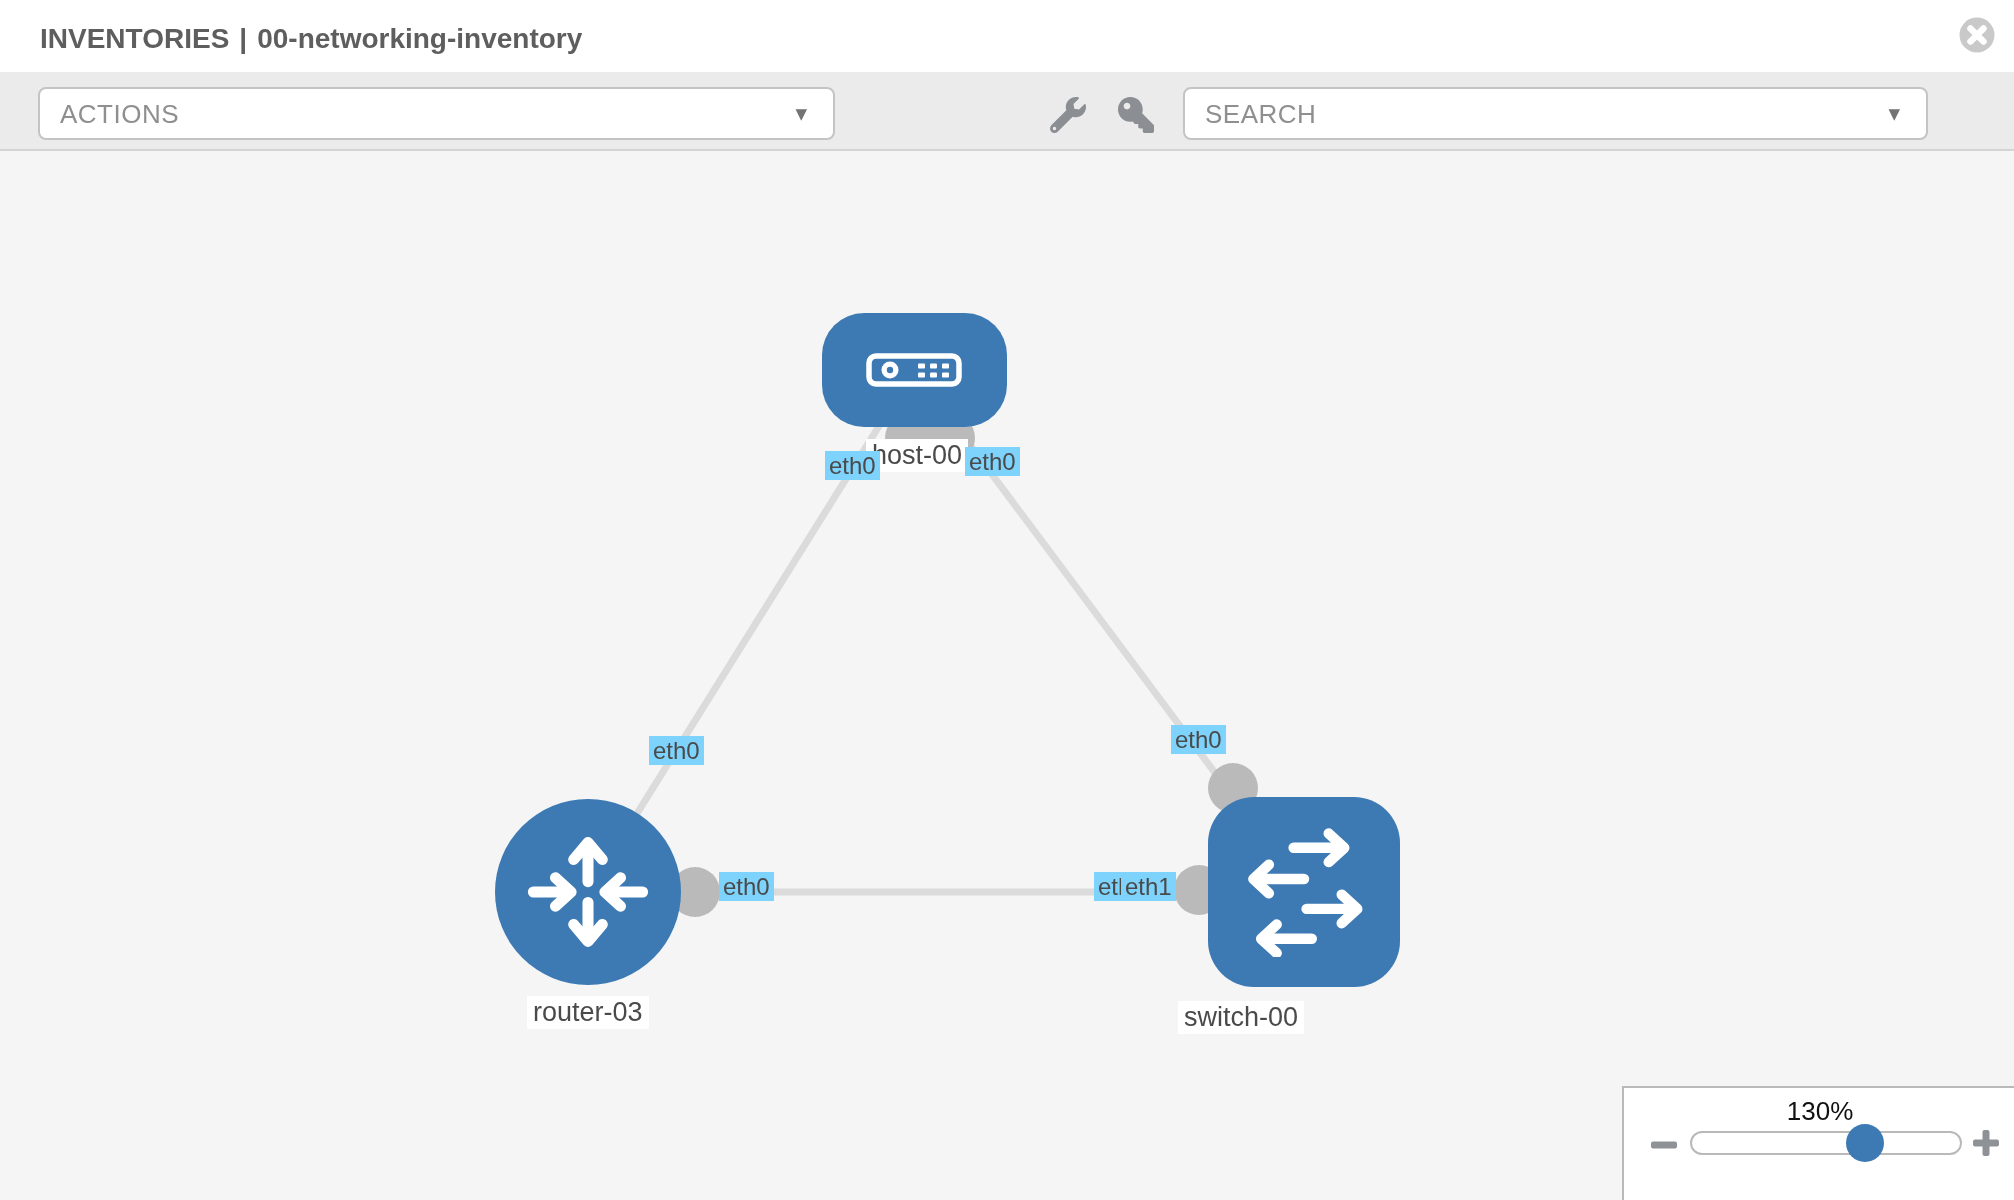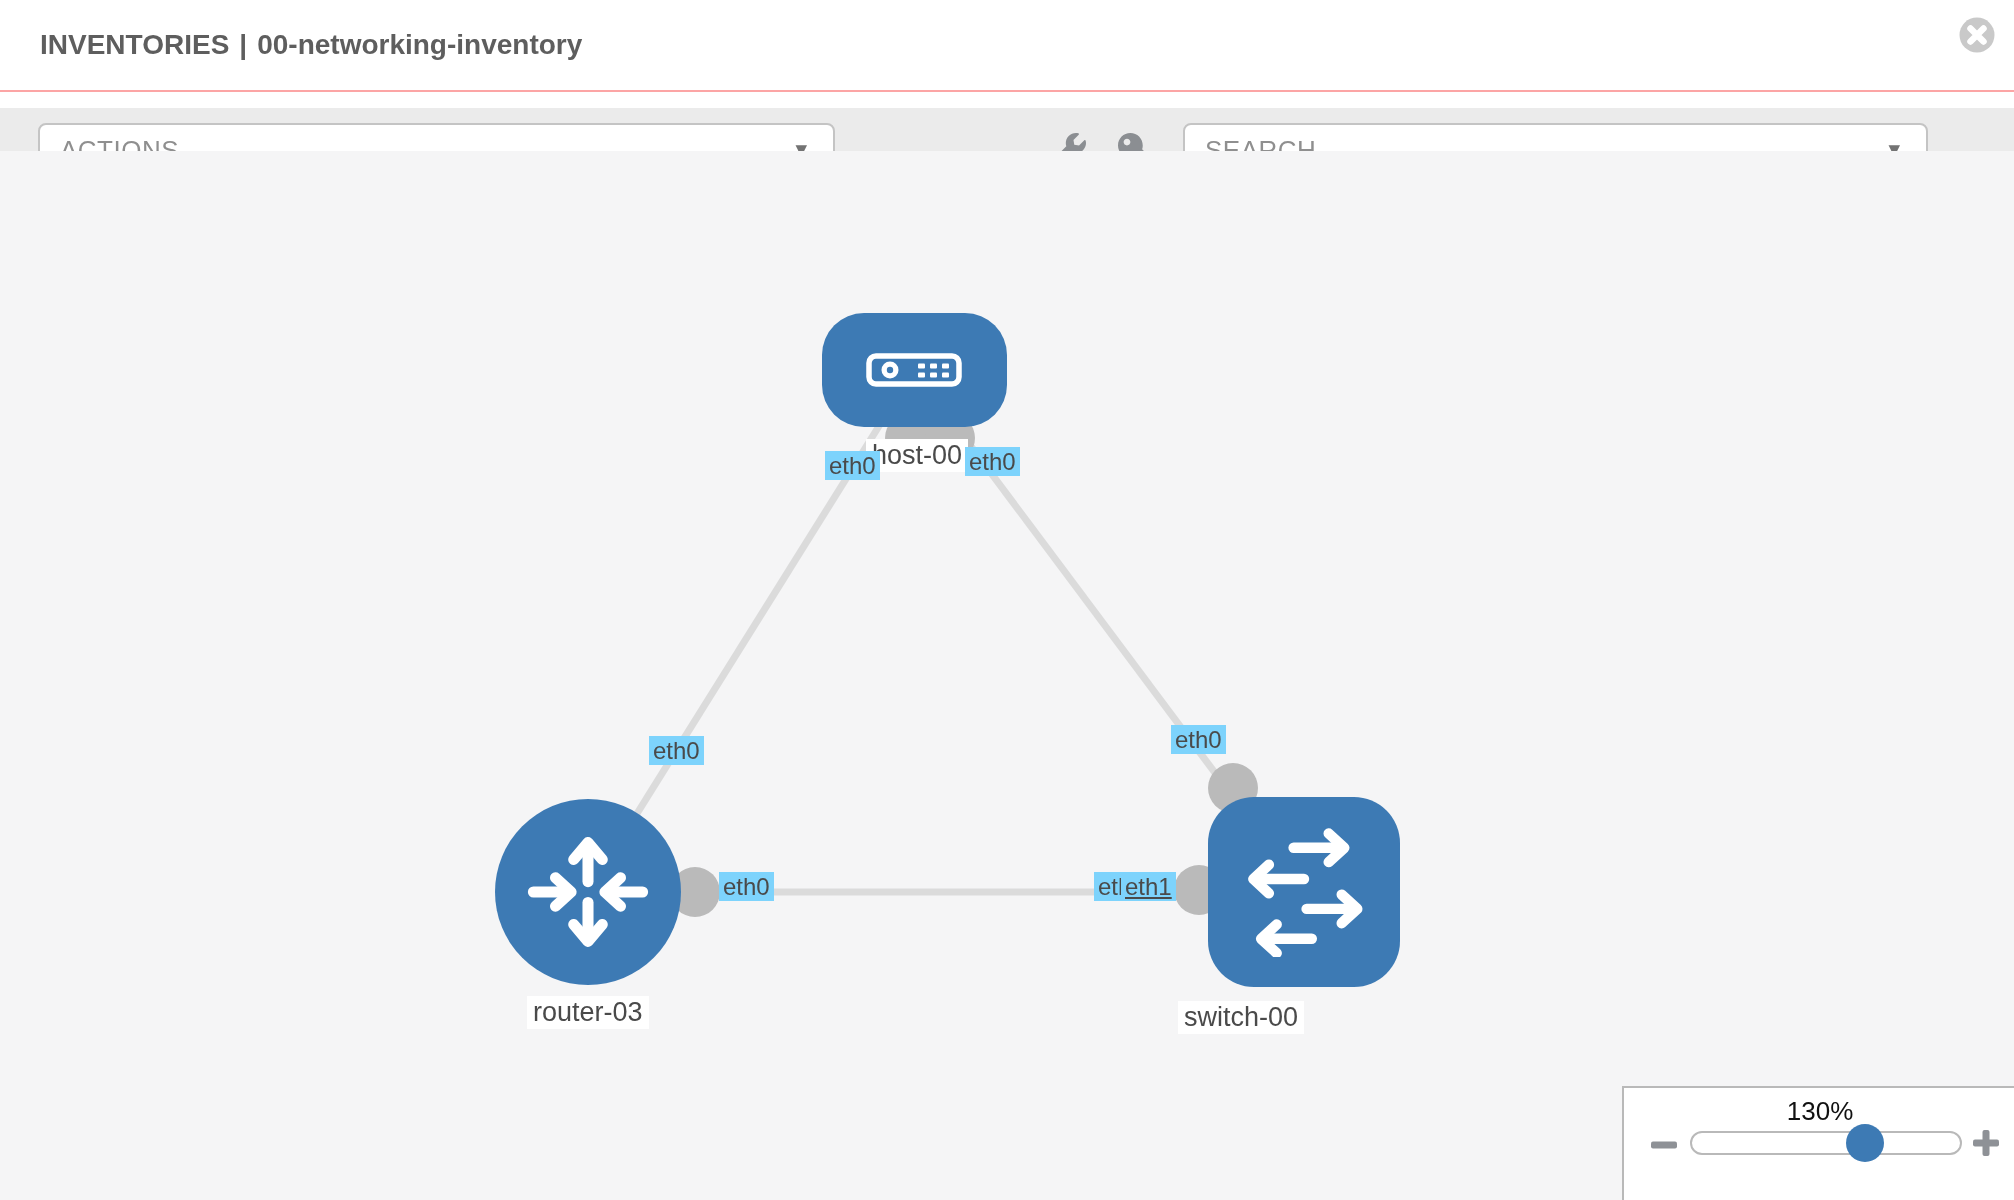--- a/index.html
+++ b/index.html
@@ -3,36 +3,36 @@
 <meta charset="utf-8">
 <style>
   html,body{margin:0;padding:0;}
   body{
     width:2014px;height:1200px;overflow:hidden;position:relative;
     background:#ffffff;
     font-family:"Liberation Sans","DejaVu Sans",sans-serif;
   }
   
   .titlebar{
-    position:absolute;left:0;top:0;width:2014px;height:92px;
-    background:#ffffff;border-bottom:2px solid #fca5a5;box-sizing:border-box;
+    position:absolute;left:0;top:0;width:2014px;height:80px;
+    background:#ffffff;border-bottom:2px solid #7f1d1d;box-sizing:border-box;
   }
   .page-title{
     position:absolute;left:40px;top:50%;transform:translateY(-50%);
     font-size:28px;font-weight:bold;color:#5e5e5e;white-space:nowrap;
   }
   .page-title .sep{padding:0 10px;}
   .close-btn{
     position:absolute;right:18px;top:16px;width:38px;height:38px;
     cursor:pointer;border:none;background:transparent;padding:0;
   }
   
   .toolbar{
     position:absolute;left:0;top:72px;width:2014px;height:79px;
-    background:#ebebeb;border-bottom:2px solid #d4d4d4;box-sizing:border-box;margin-top:36px;
+    background:#ebebeb;border-bottom:2px solid #d4d4d4;box-sizing:border-box;
   }
   .select{
     position:absolute;top:15px;height:53px;background:#ffffff;
     border:2px solid #c4c4c4;border-radius:8px;box-sizing:border-box;
     cursor:pointer;
   }
   .select .lbl{
     position:absolute;left:20px;top:50%;transform:translateY(-50%);
     font-size:26px;color:#8f8f8f;letter-spacing:0.5px;
   }
@@ -72,21 +72,21 @@
   .if-label{
     position:absolute;background:#7dd3fc;color:#4a4a4a;
     font-size:24px;line-height:27px;padding:1px 4px;white-space:nowrap;
   }
   .if-host-left{left:825px;top:300px;}
   .if-host-right{left:965px;top:296px;}
   .if-router-top{left:649px;top:585px;}
   .if-switch-top{left:1171px;top:574px;}
   .if-router-right{left:719px;top:721px;}
   .if-switch-back{left:1094px;top:721px;width:36px;overflow:hidden;padding-right:0;}
-  .if-switch-front{left:1121px;top:721px;text-decoration:underline;}
+  .if-switch-front{left:1121px;top:721px;}
   
   .zoom-panel{
     position:absolute;left:1622px;top:935px;width:420px;height:150px;
     background:#ffffff;border:2px solid #b9b9b9;box-sizing:border-box;
   }
   .zoom-value{
     position:absolute;left:0;top:8px;width:392px;text-align:center;
     font-size:26px;color:#111111;
   }
   .zoom-btn{position:absolute;border:none;background:transparent;padding:0;cursor:pointer;}

